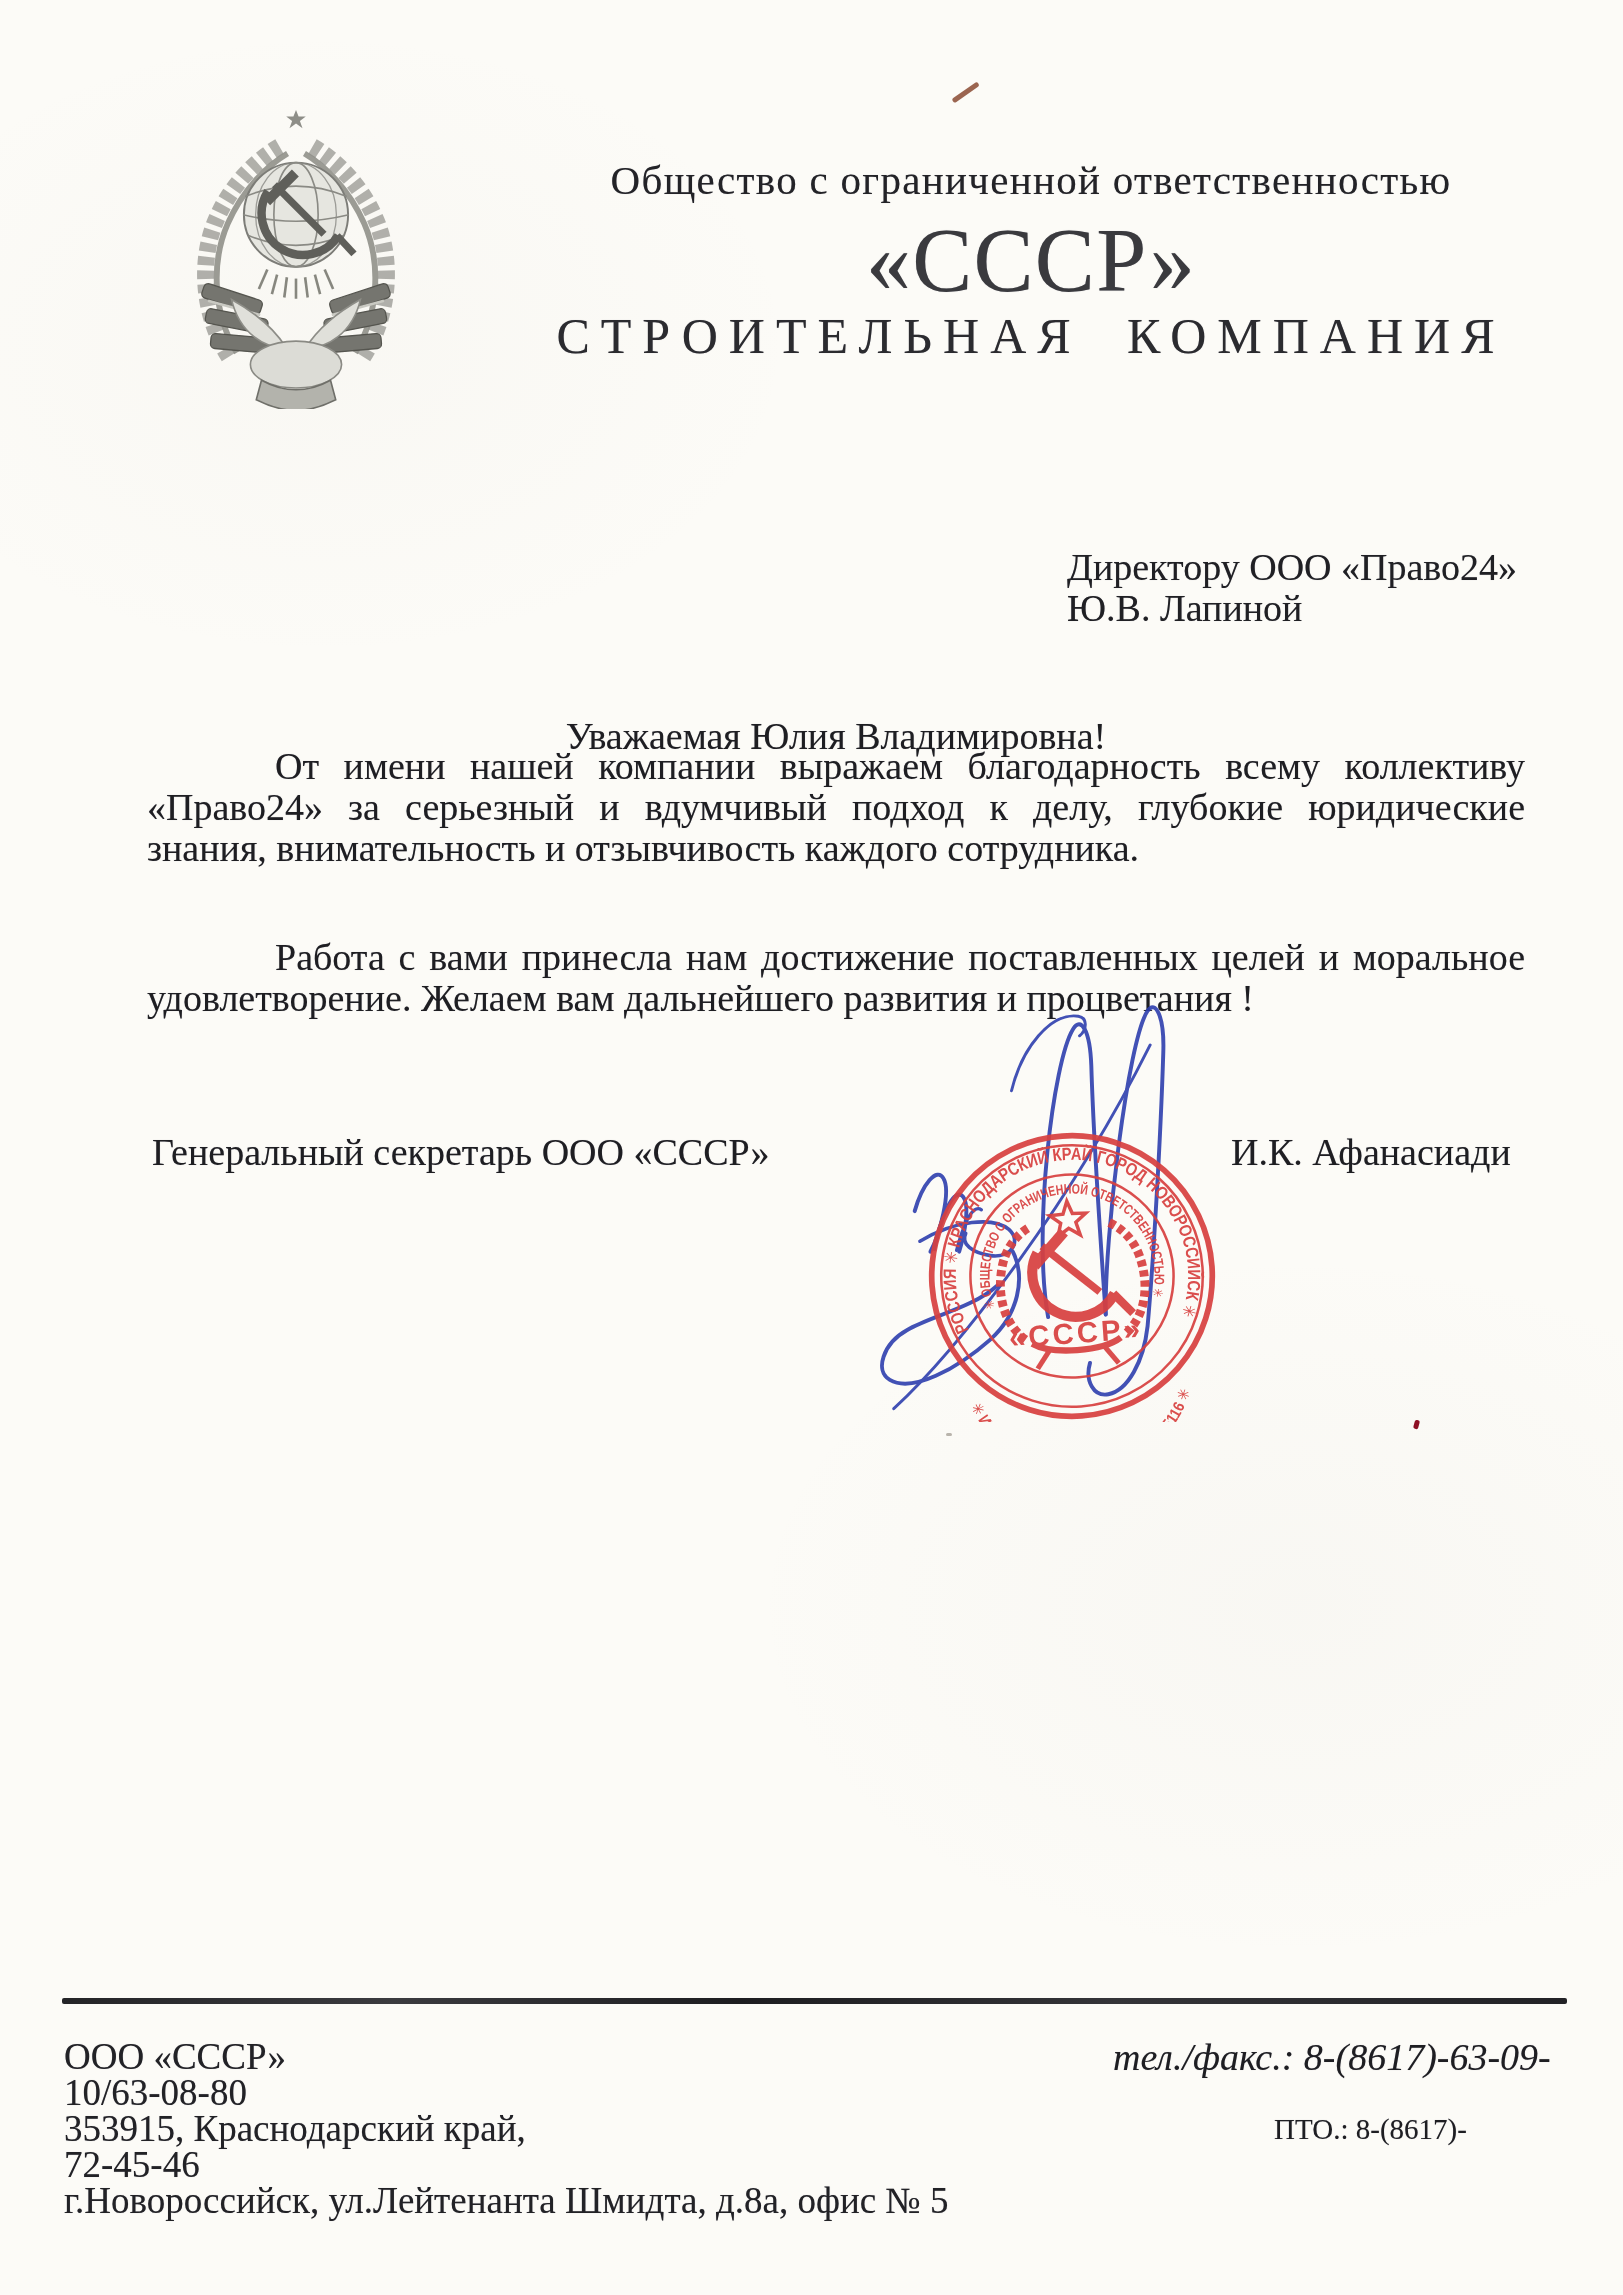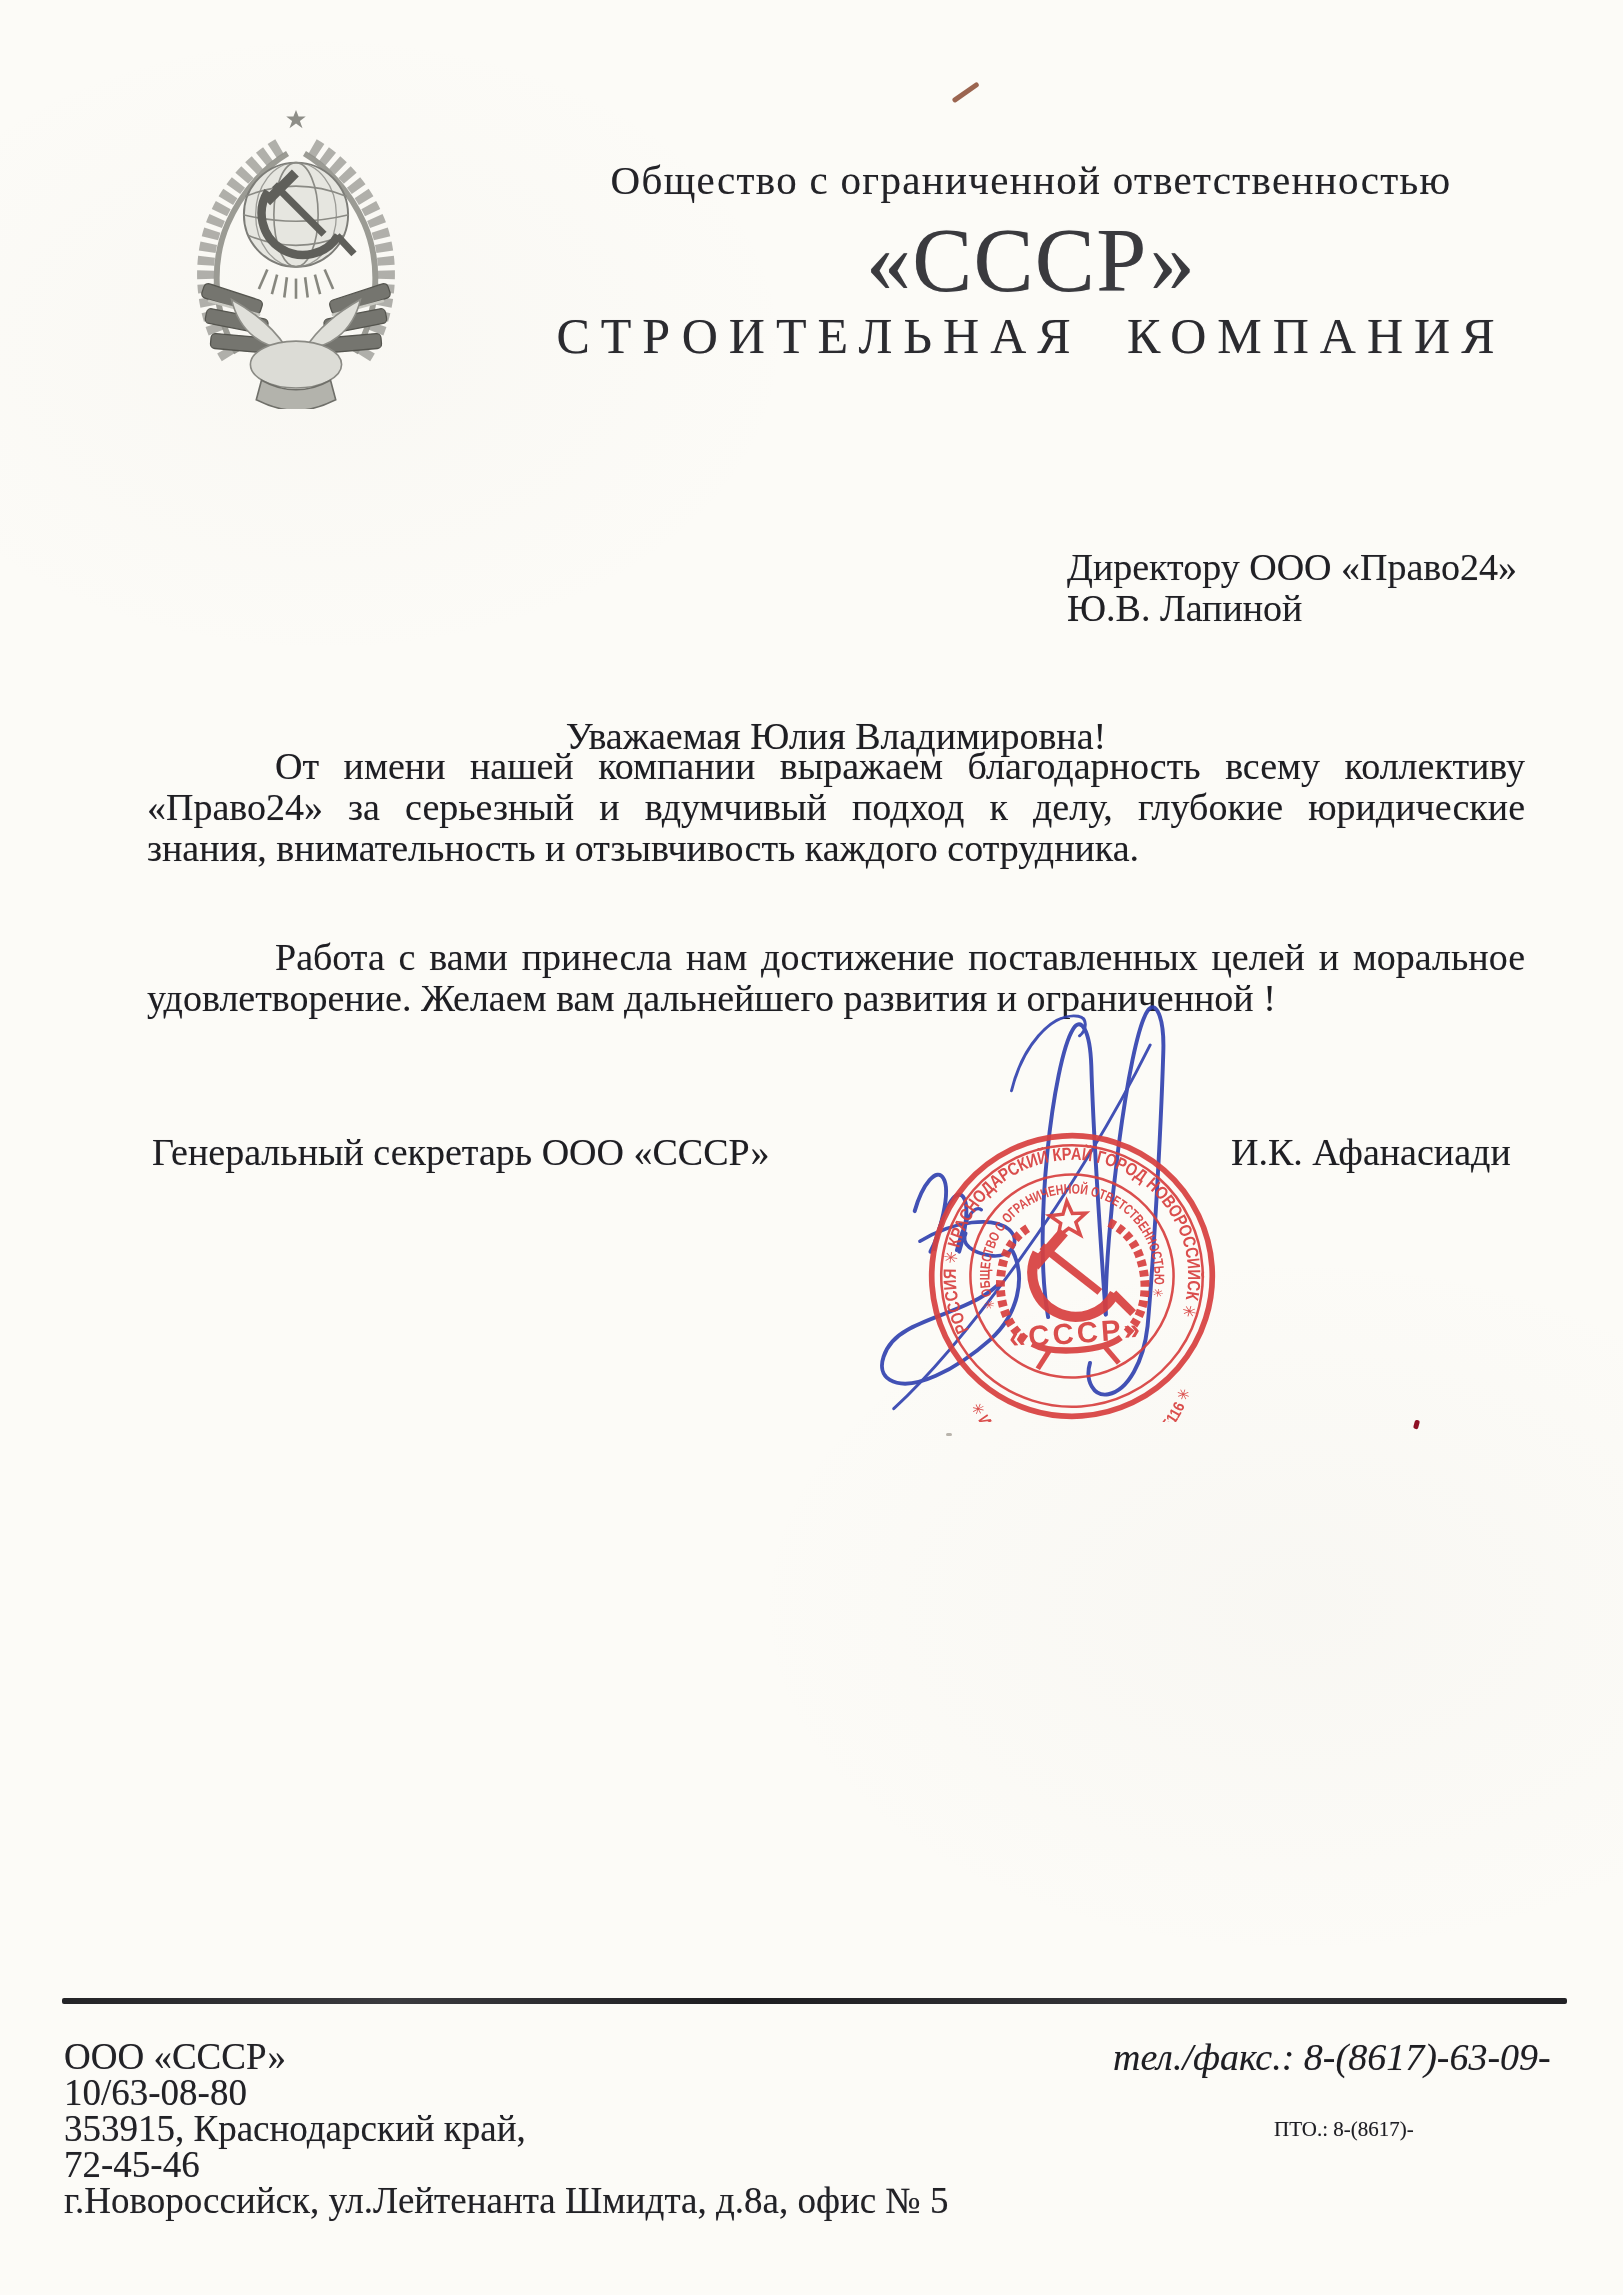--- a/index.html
+++ b/index.html
@@ -40,21 +40,21 @@
   .stamp text{font-family:"Liberation Sans","DejaVu Sans",sans-serif;font-weight:bold;}
   
   .artifact-slash{left:950px;top:90px;width:31px;height:4.6px;background:#8a4a33;border-radius:2.6px;transform:rotate(-35deg);opacity:.85;}
   .artifact-red-speck{left:1414px;top:1420px;width:4.6px;height:9.2px;background:#8e1024;border-radius:2px;transform:rotate(15deg);}
   .artifact-gray-speck{left:946px;top:1433px;width:5.9px;height:3.3px;background:#b9b4ac;border-radius:2px;}
   
   .footer-divider{left:62px;top:1998px;width:1505px;height:5.9px;border-radius:2px;
     background:linear-gradient(90deg,#242427 0%,#3b3b3f 22%,#1d1d20 45%,#343438 70%,#222226 100%);}
   .footer-left{left:64px;top:2039px;font-size:37px;line-height:36px;color:#222226;}
   .footer-phone{left:1113px;top:2039px;font-size:38px;line-height:36px;font-style:italic;}
-  .footer-pto{left:1274px;top:2111px;font-size:21px;line-height:36px;font-family:Liberation Serif, serif;}
+  .footer-pto{left:1274px;top:2111px;font-size:29px;line-height:36px;font-family:Liberation Serif, serif;}
 </style>
 </head>
 <body>
 
 <div class="page">
 
   <svg class="abs emblem" viewBox="0 0 390 475">
     <g fill="none" stroke="#90908a">
       <path d="M 92,396 C 50,330 46,244 74,182 C 98,128 138,90 176,70" stroke-width="26" stroke-dasharray="13 8" opacity="0.7"></path>
       <path d="M 298,396 C 340,330 344,244 316,182 C 292,128 252,90 214,70" stroke-width="26" stroke-dasharray="13 8" opacity="0.7"></path>
@@ -119,21 +119,21 @@
   <div class="abs body-col salutation ink">Уважаемая Юлия Владимировна!</div>
 
   <div class="abs body-col para para1 ink">
     <div class="jline indent">От имени нашей компании выражаем благодарность всему коллективу</div>
     <div class="jline">«Право24» за серьезный и вдумчивый подход к делу, глубокие юридические</div>
     <div class="pline">знания, внимательность и отзывчивость каждого сотрудника.</div>
   </div>
 
   <div class="abs body-col para para2 ink">
     <div class="jline indent">Работа с вами принесла нам достижение поставленных целей и моральное</div>
-    <div class="pline">удовлетворение. Желаем вам дальнейшего развития и ограниченной !</div>
+    <div class="pline">удовлетворение. Желаем вам дальнейшего развития и процветания !</div>
   </div>
 
   <div class="abs signoff-role ink">Генеральный секретарь ООО «СССР»</div>
   <div class="abs signoff-name ink">И.К. Афанасиади</div>
 
   <svg class="abs signature" viewBox="0 0 660 720">
     <g fill="none" stroke="#2e3fae" stroke-linecap="round" stroke-linejoin="round" opacity="0.9">
       <path d="M 292,552 C 268,420 300,160 330,112 C 342,92 356,112 358,168 C 362,300 374,460 380,548" stroke-width="6"></path>
       <path d="M 380,548 C 378,430 414,128 444,84 C 456,66 470,92 468,148 C 464,280 452,478 444,566 C 438,620 414,664 384,670 C 362,674 348,650 356,622" stroke-width="6"></path>
       <path d="M 236,206 C 252,140 296,86 338,92 C 352,94 352,112 340,122" stroke-width="4.5"></path>

